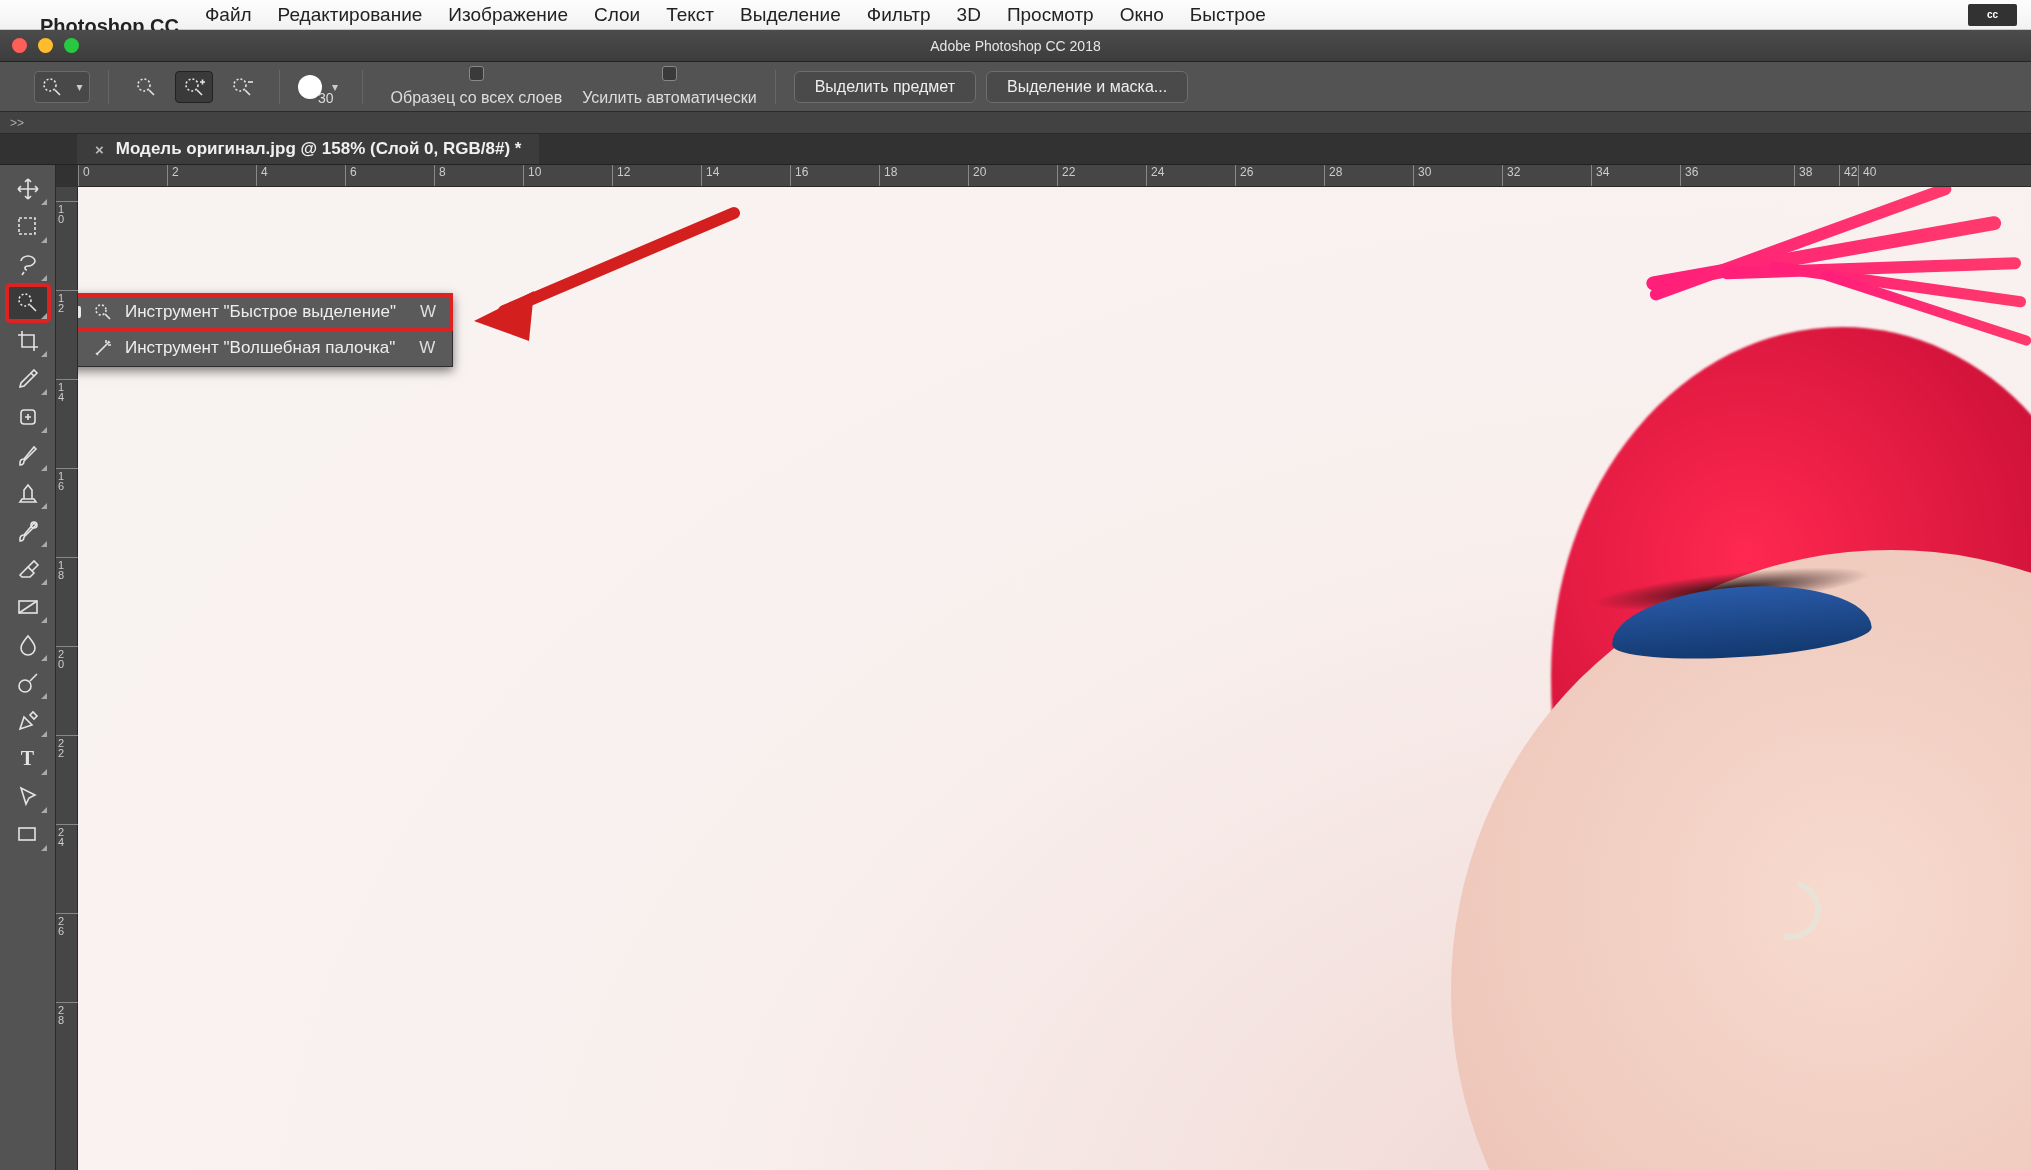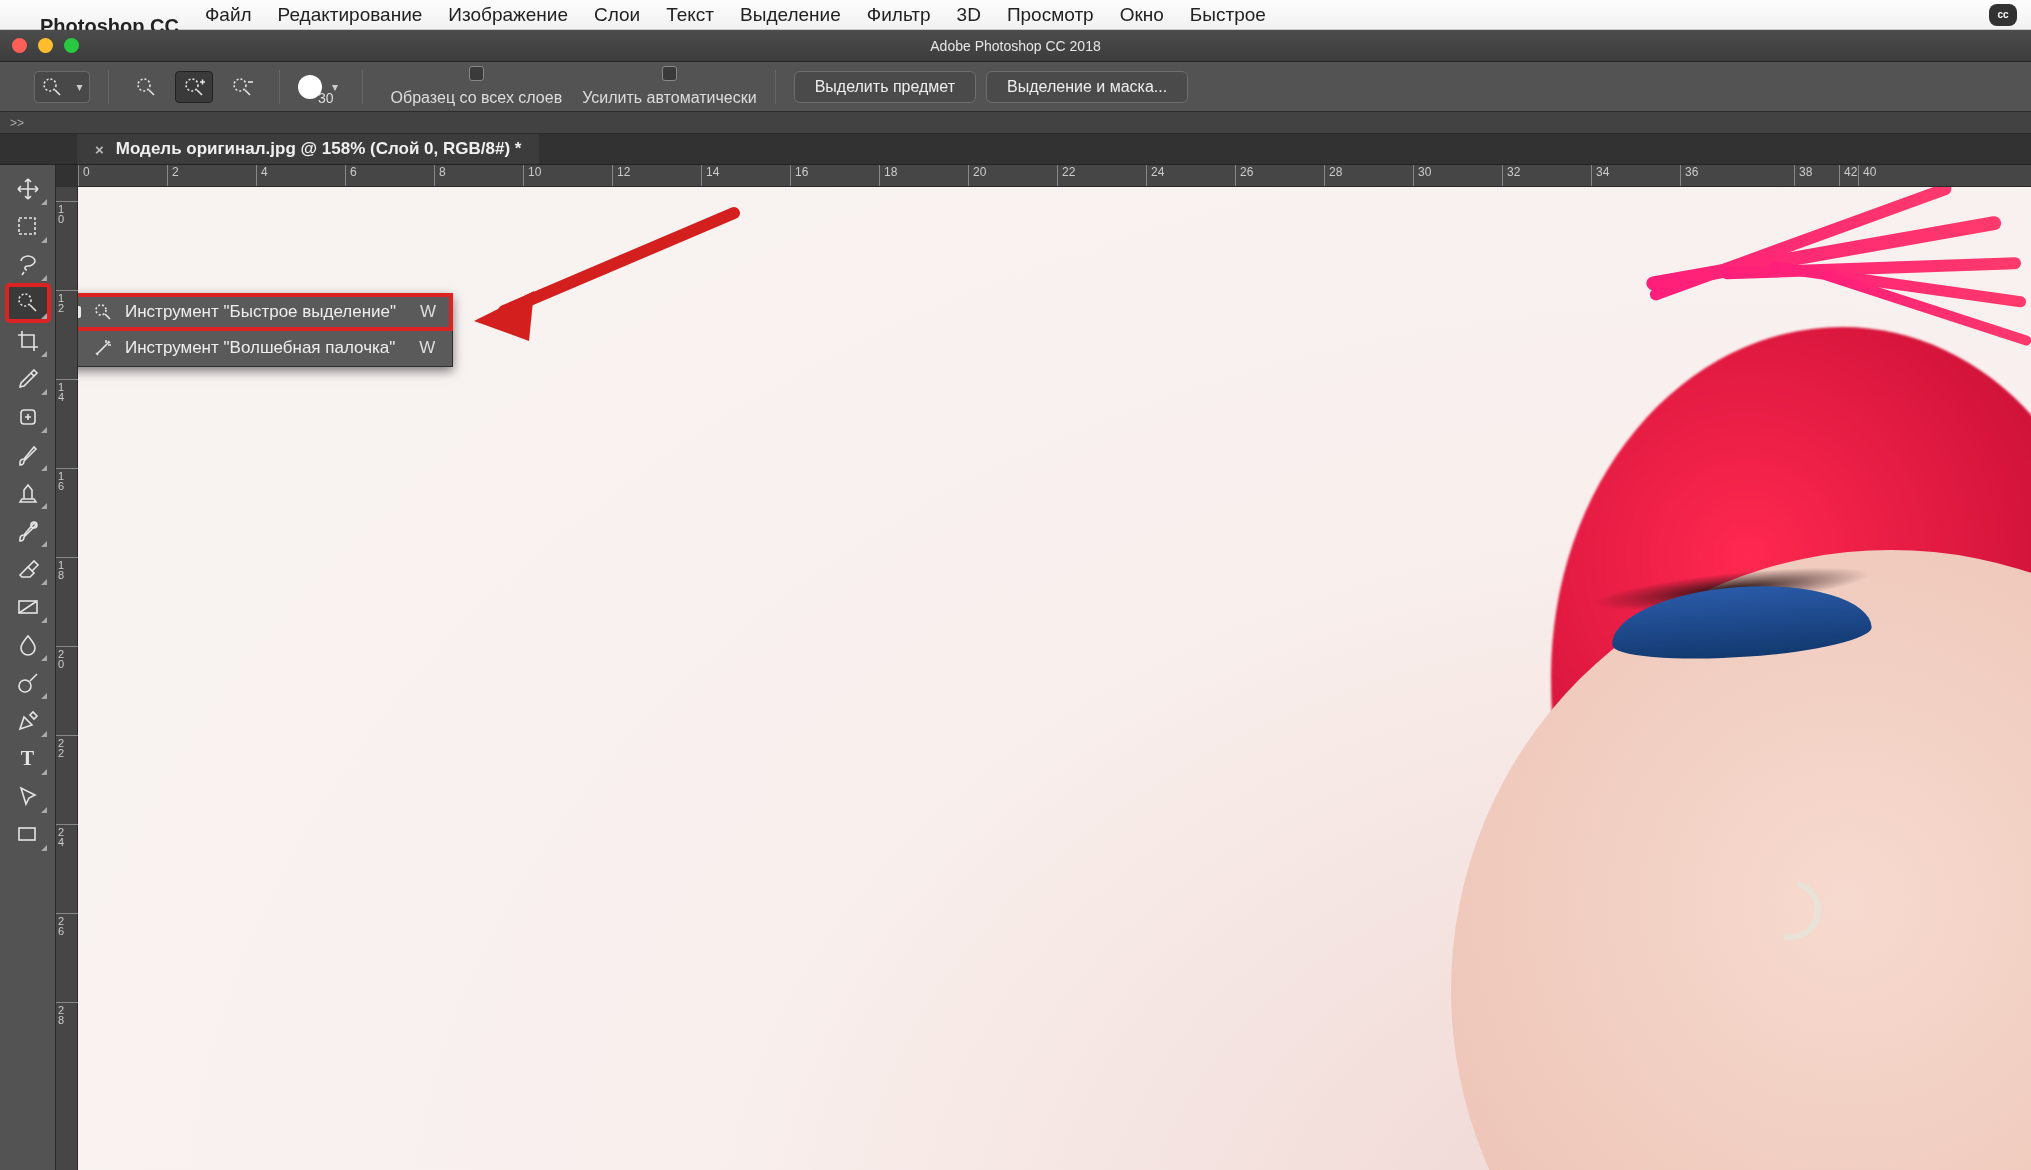--- a/index.html
+++ b/index.html
@@ -4,21 +4,21 @@
 <style>
   * { margin:0; padding:0; box-sizing:border-box; font-family:-apple-system,"Helvetica Neue",Arial,sans-serif; }
   body { width:2031px; height:1170px; background:#323232; overflow:hidden; user-select:none; }
 
   
   .mac-menubar { height:30px; background:linear-gradient(#fdfdfd,#f2f2f2); display:flex; align-items:center; padding:0 14px; gap:26px; font-size:19px; color:#222; border-bottom:1px solid #c9c9c9;}
   .mac-menubar .apple { font-size:21px; }
   .mac-menubar .appname { font-weight:700; font-size:20px;margin-top:24px; }
   .mac-menubar span { white-space:nowrap; }
   .mac-menubar .spacer { flex:1; }
-  .mac-menubar .cc-icon { width:28px;height:22px;background:#323232;border-radius:8px;display:flex;align-items:center;justify-content:center;color:#fff;font-size:10px;font-weight:700;}
+  .mac-menubar .cc-icon { width:49px;height:22px;background:#323232;border-radius:2px;display:flex;align-items:center;justify-content:center;color:#fff;font-size:10px;font-weight:700;}
 
   
   .titlebar { height:32px; background:linear-gradient(#4c4c4c,#3c3c3c); display:flex; align-items:center; position:relative; border-bottom:1px solid #222;}
   .traffic { display:flex; gap:11px; margin-left:12px; }
   .traffic div { width:15px;height:15px;border-radius:50%; }
   .tr-red{background:#ff5f57;} .tr-yel{background:#ffbd2e;} .tr-grn{background:#28c940;}
   .titlebar .title { position:absolute; left:50%; transform:translateX(-50%); color:#e6e6e6; font-size:14px; }
 
   
   .options { height:50px; background:#535353; display:flex; align-items:center; gap:10px; padding:0 16px 0 34px; border-bottom:1px solid #2c2c2c; color:#ddd; font-size:16px;}

